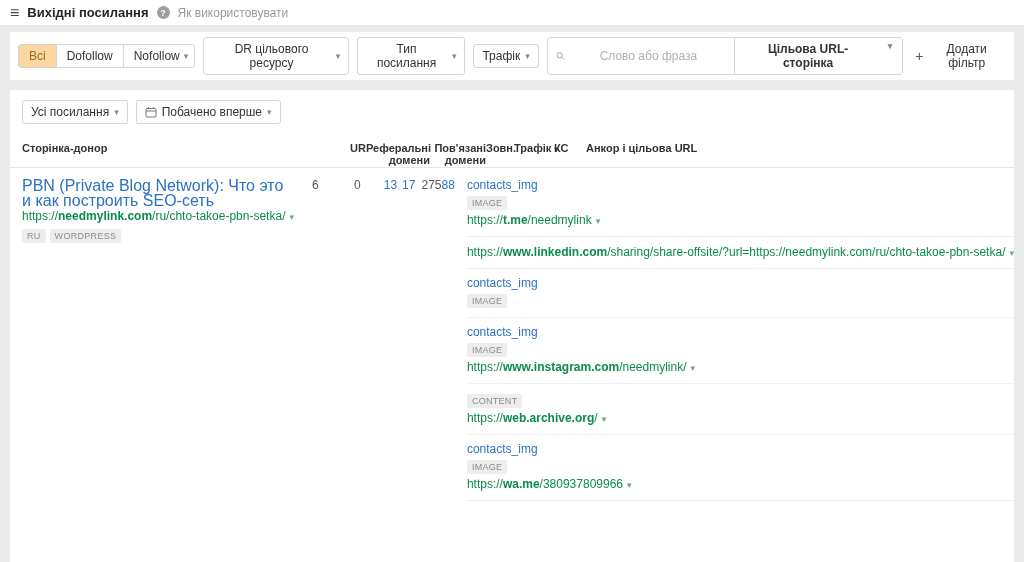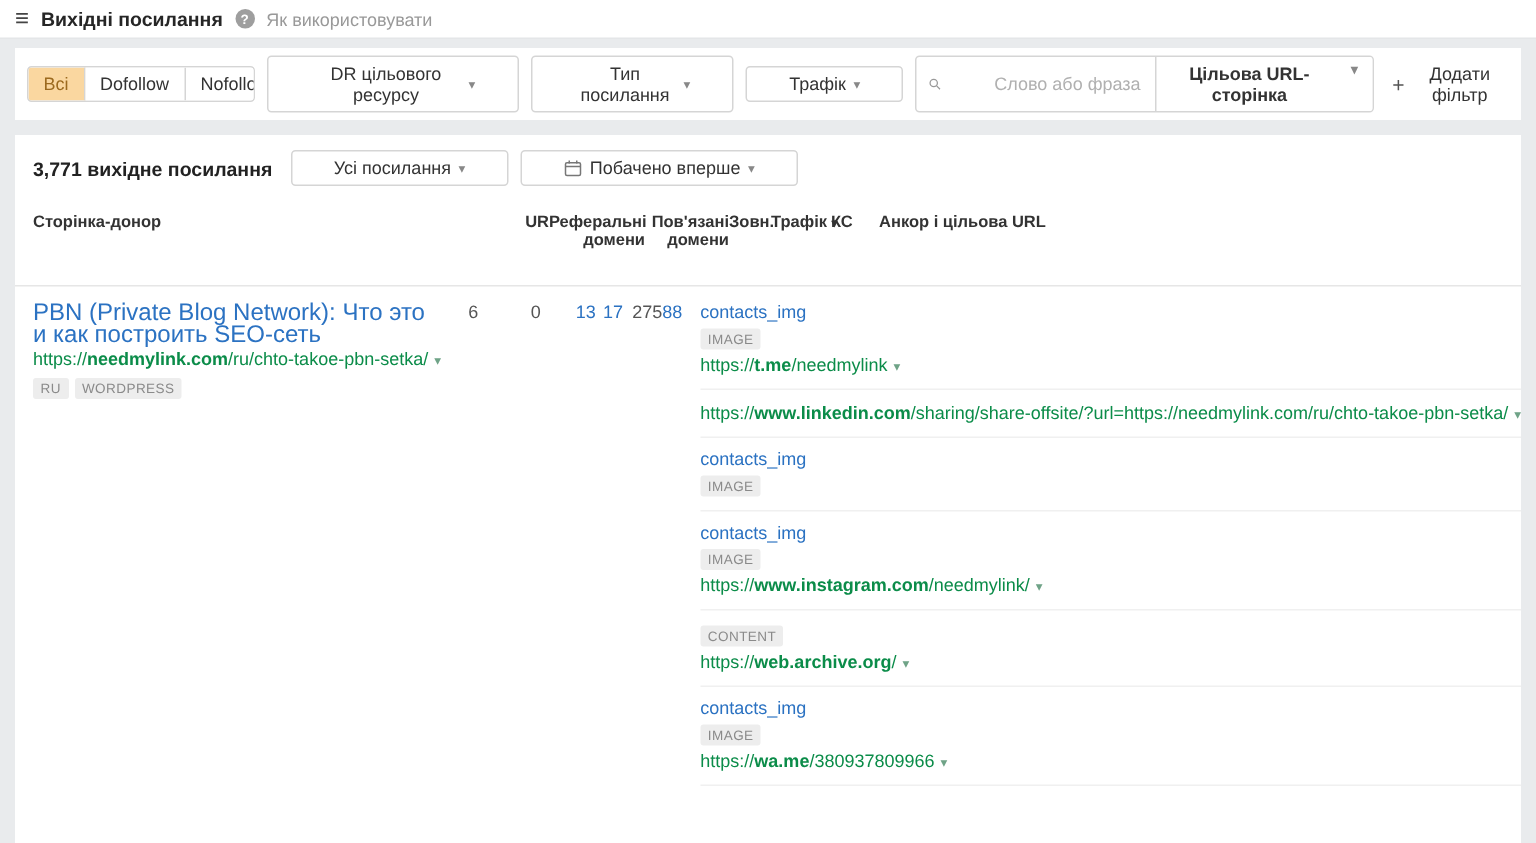--- a/index.html
+++ b/index.html
@@ -17,21 +17,21 @@
 
   
   .filterbar { background:#fff; margin:6px 10px 0 10px; padding:5px 8px; display:flex;
     align-items:center; gap:8px; }
   .seg { display:flex; border:1px solid #d5d5d5; border-radius:3px; overflow:hidden;align-items:flex-end; }
   .seg-btn { background:#fff; border:none; border-right:1px solid #d5d5d5; padding:4px 10px;
     font-size:12px; color:#333; cursor:pointer; display:flex; align-items:center; gap:4px;
     font-family:inherit; }
   .seg-btn:last-child { border-right:none; }
   .seg-btn.selected { background:#fad7a0; color:#9c6a1f; }
-  .btn { background:#fff; border:1px solid #d5d5d5; border-radius:3px; padding:4px 28px;
+  .btn { background:#fff; border:1px solid #d5d5d5; border-radius:3px; padding:4px 8px;
     font-size:12px; color:#333; cursor:pointer; display:inline-flex; align-items:center; gap:5px;
     font-family:inherit; }
   .caret { font-size:9px; color:#888; line-height:1; }
   .searchgroup { display:flex; border:1px solid #d5d5d5; border-radius:3px; overflow:hidden;
     align-items:stretch; background:#fff; }
   .searchbox { display:flex; align-items:center; gap:5px; padding:0 8px; width:190px; }
   .searchbox input { border:none; outline:none; font-size:12px; width:100%;
     font-family:inherit; color:#333;margin-left:30px; }
   .searchbox input::placeholder { color:#b0b0b0; }
   .target-drop { border-left:1px solid #d5d5d5; padding:4px 10px; display:flex;
@@ -41,21 +41,21 @@
     font-size:12px; color:#333; cursor:pointer; margin-left:4px; font-family:inherit; }
   .plus { font-size:14px; color:#555; line-height:1; }
 
   
   .panel { background:#fff; margin:10px 10px 0 10px; height:480px; overflow:hidden; }
   .toolbar { display:flex; align-items:center; gap:8px; padding:10px 12px 8px 12px; }
   .count { font-weight:bold; font-size:13px; color:#222; margin-right:4px; }
 
   
   .thead, .trow { display:flex; align-items:flex-start; padding:0 0 0 12px; }
-  .thead { border-bottom:1px solid #e6e6e6; padding-top:10px; padding-bottom:24px; }
+  .thead { border-bottom:1px solid #e6e6e6; padding-top:10px; padding-bottom:1px; }
   .thead .col { font-weight:bold; font-size:11px; color:#333; }
   .c-donor { width:306px; }
   .c-ur { width:38px; text-align:right; }
   .c-ref { width:64px; text-align:right; }
   .c-linked { width:56px; text-align:right; }
   .c-ext { width:28px; text-align:right; }
   .c-traffic { width:40px; text-align:right; white-space:nowrap; }
   .c-ks { width:20px; text-align:left; }
   .c-anchor { flex:1; padding-left:12px; }
   .sort-caret { font-size:8px; color:#333; }
@@ -132,21 +132,20 @@
 
   <button class="add-filter">
     <span class="plus">+</span>
     <span>Додати фільтр</span>
   </button>
 </div>
 
 <main class="panel">
 
   <div class="toolbar">
-    <span class="count">3,771 вихідне посилання</span>
     <button class="btn">
       <span>Усі посилання</span>
       <span class="caret">▾</span>
     </button>
     <button class="btn">
       <svg width="12" height="12" viewBox="0 0 12 12">
         <rect x="1" y="2.5" width="10" height="8.5" rx="1" fill="none" stroke="#777"></rect>
         <line x1="1" y1="5" x2="11" y2="5" stroke="#777"></line>
         <line x1="3.5" y1="1" x2="3.5" y2="3" stroke="#777"></line>
         <line x1="8.5" y1="1" x2="8.5" y2="3" stroke="#777"></line>

